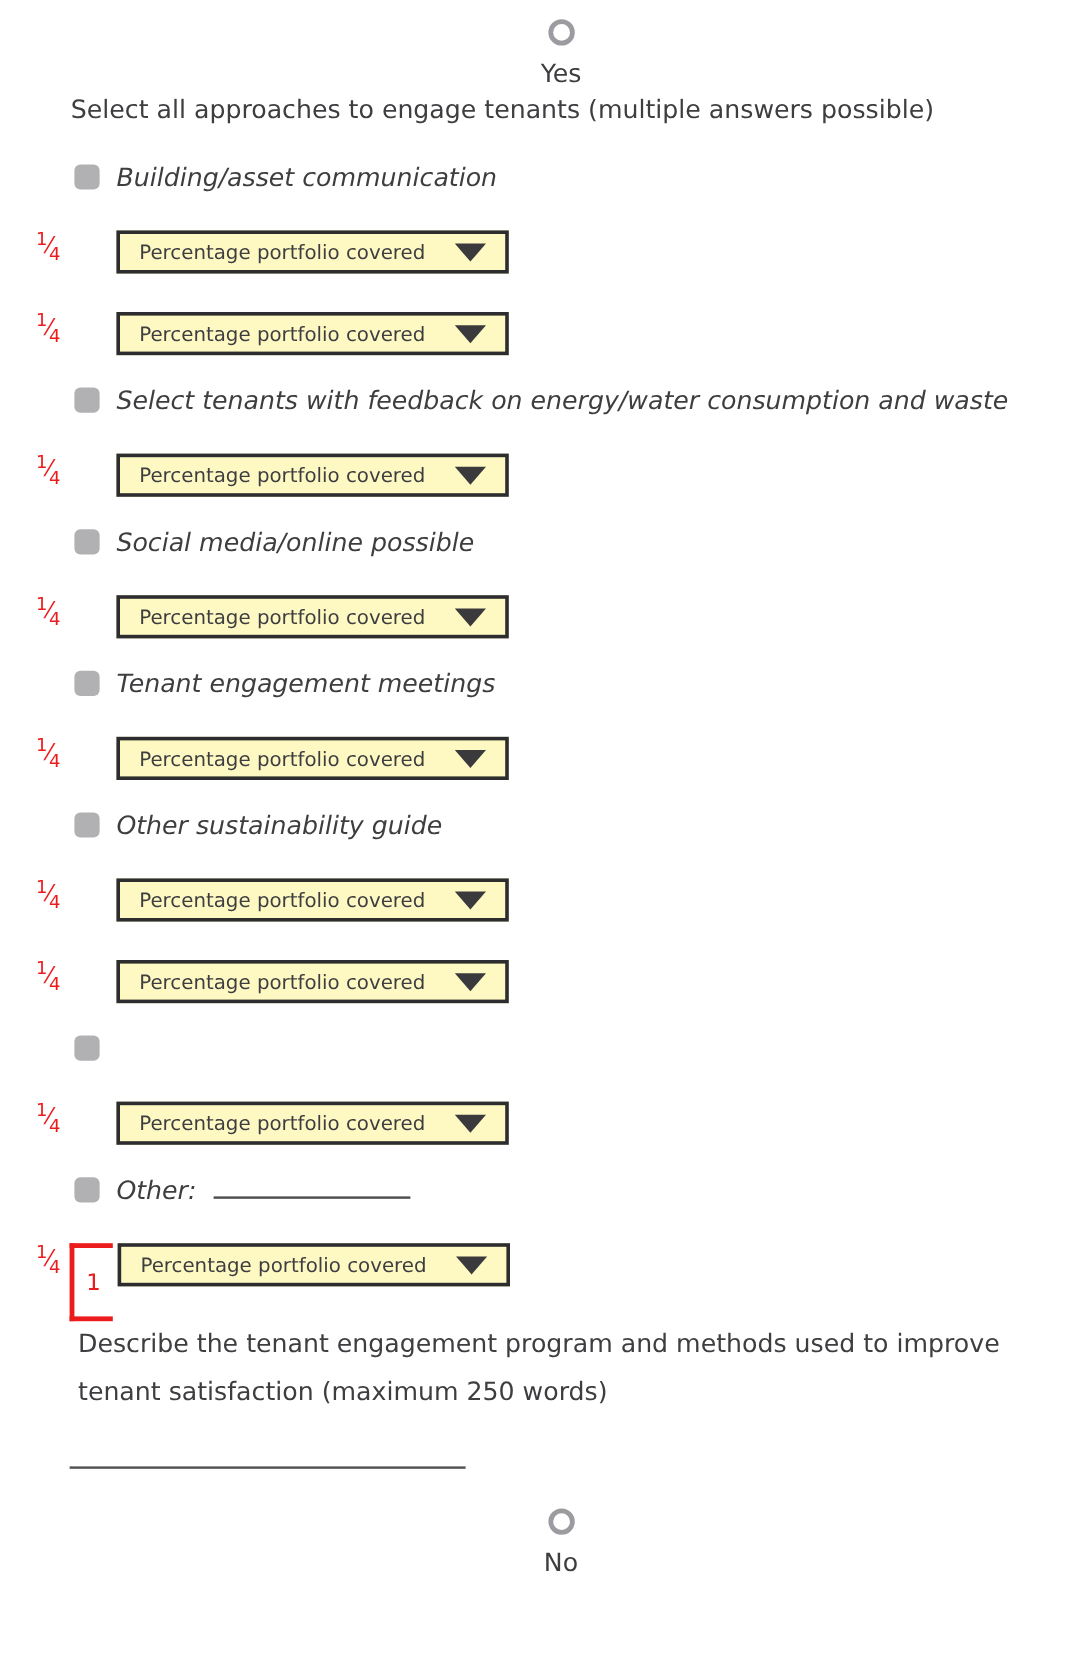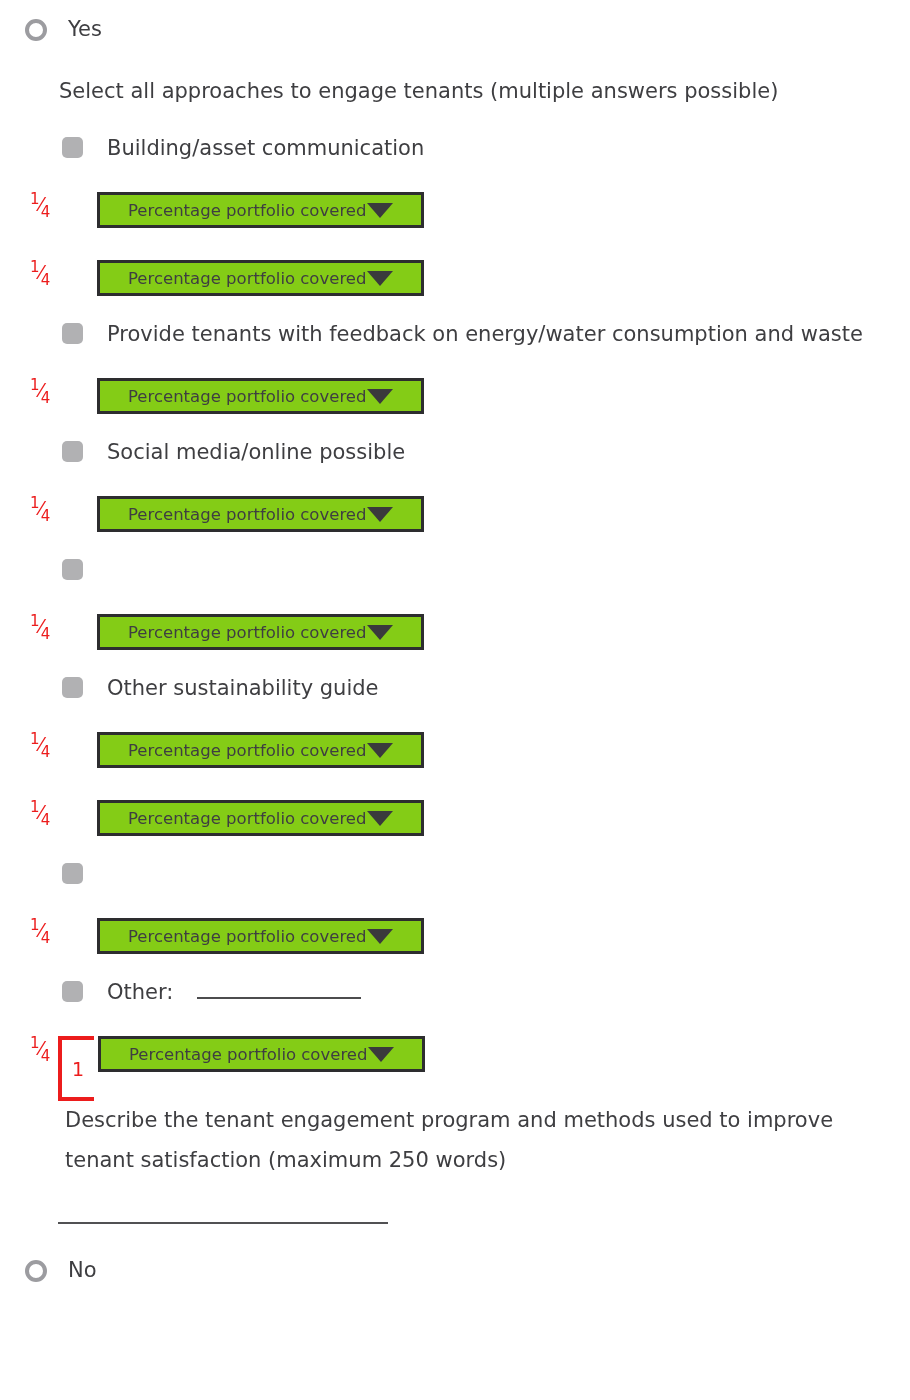--- a/index.html
+++ b/index.html
@@ -6,53 +6,53 @@
   html, body { width: 910px; background: #ffffff; }
   body {
     font-family: "DejaVu Sans", sans-serif;
     color: #3e3e41;
     height: 1400px;
     overflow: hidden;
   }
   .page { padding-top: 16px; position: relative; }
 
   
-  .radio-row { display: flex; align-items: flex-end; gap: 21px; margin-left: 25px; height: 25px; }
+  .radio-row { display: flex; align-items: center; gap: 11px; margin-left: 25px; height: 25px; flex-direction: column; }
   .radio {
     width: 22px; height: 22px; flex: none;
     border: 4px solid #9c9ca0; border-radius: 50%; background: #ffffff;
   }
   .radio-label { font-size: 21px; }
 
   .question { margin: 37px 16px 0 59px; font-size: 21px; line-height: 26px; }
 
   
-  .check-row { display: flex; align-items: center; gap: 24px; margin: 25px 0 0 62px; min-height: 25px; }
+  .check-row { display: flex; align-items: center; gap: 14px; margin: 25px 0 0 62px; min-height: 25px; font-style: italic; }
   .check-row.first { margin-top: 31px; }
   .checkbox { width: 21px; height: 21px; border-radius: 5px; background: #b1b1b3; flex: none; }
   .check-label { font-size: 21px; white-space: nowrap; }
   .fill-line {
     display: inline-block; width: 164px; height: 14px;
     border-bottom: 2px solid #4c4c4e; margin-left: 12px; vertical-align: -3px;
   }
 
   
   .dd-row { display: flex; align-items: flex-start; margin-top: 32px; height: 36px; }
   .marker {
     width: 28px; margin-left: 30px; flex: none;
     color: #ec1c1c; font-size: 17px; line-height: 1; white-space: nowrap;
   }
   .marker sup { font-size: 15px; vertical-align: 7px; }
   .marker .slash { font-size: 19px; letter-spacing: -2px; }
   .marker sub { font-size: 15px; vertical-align: -6px; }
   .dropdown {
     margin-left: 39px; width: 327px; height: 36px; flex: none;
-    border: 3px solid #2d2d2f; background: #84cc16;
+    border: 3px solid #2d2d2f; background: #fef9c3;
     display: flex; align-items: center; justify-content: space-between;
-    padding: 0 28px; cursor: pointer;
+    padding: 0 16px; cursor: pointer;
   }
   .dd-label { font-size: 16.5px; color: #3e3e41; }
   .caret {
     width: 0; height: 0; flex: none;
     border-left: 13px solid transparent; border-right: 13px solid transparent;
     border-top: 15px solid #3a3a3c;
   }
 
   
   .dd-row.annotated .dropdown { margin-left: 4px; }
@@ -94,21 +94,21 @@
   <div class="dd-row">
     <span class="marker"><sup>1</sup><span class="slash">⁄</span><sub>4</sub></span>
     <div class="dropdown">
       <span class="dd-label">Percentage portfolio covered</span>
       <span class="caret"></span>
     </div>
   </div>
 
   <div class="check-row">
     <span class="checkbox"></span>
-    <span class="check-label">Provide tenants with feedback on energy/water consumption and waste</span>
+    <span class="check-label">Select tenants with feedback on energy/water consumption and waste</span>
   </div>
   <div class="dd-row">
     <span class="marker"><sup>1</sup><span class="slash">⁄</span><sub>4</sub></span>
     <div class="dropdown">
       <span class="dd-label">Percentage portfolio covered</span>
       <span class="caret"></span>
     </div>
   </div>
 
   <div class="check-row">
@@ -118,20 +118,21 @@
   <div class="dd-row">
     <span class="marker"><sup>1</sup><span class="slash">⁄</span><sub>4</sub></span>
     <div class="dropdown">
       <span class="dd-label">Percentage portfolio covered</span>
       <span class="caret"></span>
     </div>
   </div>
 
   <div class="check-row">
     <span class="checkbox"></span>
+    <span class="check-label">Tenant engagement meetings</span>
   </div>
   <div class="dd-row">
     <span class="marker"><sup>1</sup><span class="slash">⁄</span><sub>4</sub></span>
     <div class="dropdown">
       <span class="dd-label">Percentage portfolio covered</span>
       <span class="caret"></span>
     </div>
   </div>
 
   <div class="check-row">

